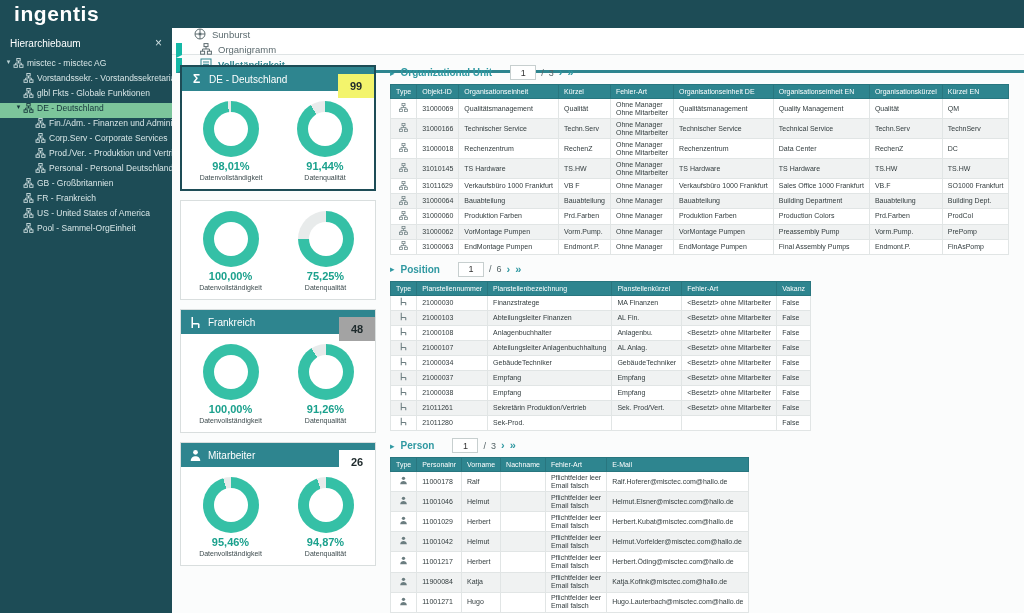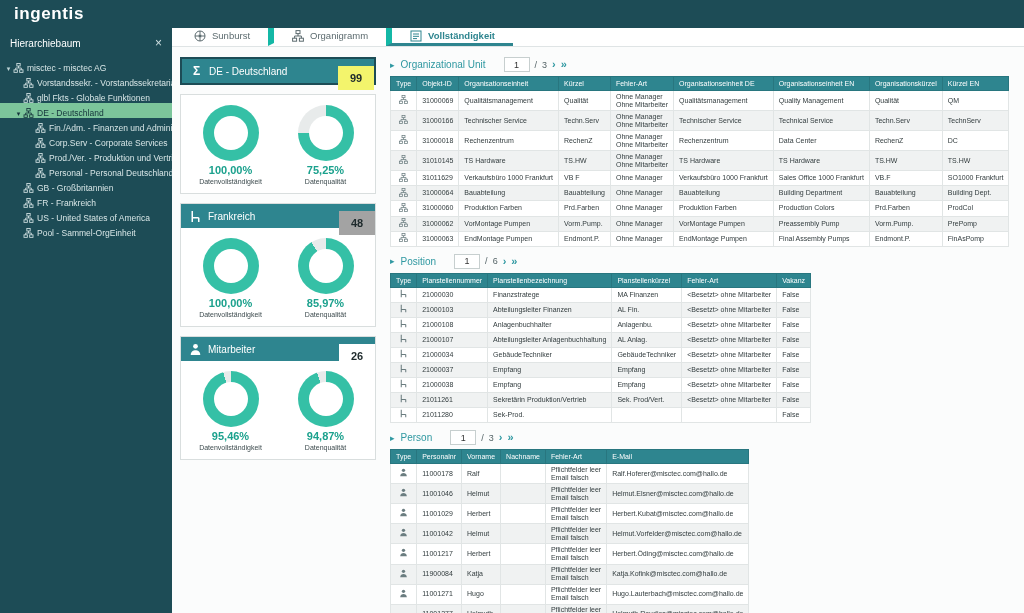--- a/index.html
+++ b/index.html
@@ -1,40 +1,40 @@
 <!DOCTYPE html>
 <html><head>
 <meta charset="utf-8">
 <style>
   * { box-sizing: border-box; margin: 0; padding: 0; }
   html,body { width:1024px; height:613px; overflow:hidden; font-family:"Liberation Sans", sans-serif; background:#fff; }
 
   
   .topbar { height:28px; background:#1d4c56; display:flex; align-items:center; padding:0 14px; }
-  .logo { color:#fff; font-size:17px; font-weight:700; letter-spacing:.6px; }
+  .logo { color:#fff; font-size:21px; font-weight:700; letter-spacing:.6px; }
 
   
   .app { display:flex; height:585px; }
   .sidebar { width:172px; background:#1d4c56; color:#e6eff0; flex-shrink:0; }
   .sidebar-head { display:flex; align-items:center; justify-content:space-between; padding:8px 10px 6px 10px; font-size:10px; color:#fff; }
   .close-x { cursor:pointer; font-size:12px; color:#cfe0e2; }
   .tree { padding-top:2px; }
-  .tree-item { display:flex; align-items:flex-end; height:15px; font-size:8.5px; color:#d8e6e7; cursor:pointer; white-space:nowrap; overflow:hidden; }
+  .tree-item { display:flex; align-items:flex-start; height:15px; font-size:8.5px; color:#d8e6e7; cursor:pointer; white-space:nowrap; overflow:hidden; }
   .tree-item .caret { width:9px; text-align:center; font-size:7px; color:#bcd3d5; flex-shrink:0; }
   .tree-item .icon { width:11px; height:10px; display:inline-flex; align-items:center; justify-content:center; margin-right:3px; flex-shrink:0; }
   .tree-item.lvl0 { padding-left:4px; }
   .tree-item.lvl1 { padding-left:14px; }
   .tree-item.lvl2 { padding-left:26px; }
   .tree-item.selected { background:#7cc59b; color:#14333b; }
   .tree-item.selected .caret { color:#14333b; }
 
   .main { flex:1; background:#fbfcfc; display:flex; flex-direction:column; overflow:hidden; }
 
   
-  .tabbar { height:19px; background:#fff; border-bottom:1px solid #dfe4e5; display:flex; padding-left:4px; flex-shrink:0; }
+  .tabbar { height:27px; background:#fff; border-bottom:1px solid #dfe4e5; display:flex; padding-left:4px; flex-shrink:0;flex-direction:column; }
   .tab { display:flex; align-items:center; gap:6px; padding:0 18px; font-size:9.5px; color:#5c6b6f; cursor:pointer; border-bottom:3px solid transparent; }
   .tab + .tab { border-left:6px solid #14b8a6; }
   .tab .icon { width:12px; height:12px; display:inline-flex; }
   .tab.active { color:#2e858f; border-bottom-color:#2e858f; font-weight:700; }
 
   
   .content { flex:1; display:flex; gap:14px; padding:10px 8px 0 8px; overflow:hidden; }
 
   
   .cards { width:196px; flex-shrink:0; display:flex; flex-direction:column; gap:9px; }
@@ -48,21 +48,21 @@
   .donut { width:56px; height:56px; border-radius:50%; position:relative;
            background:conic-gradient(#35c0a6 var(--p), #e8ebeb 0); }
   .donut::after { content:""; position:absolute; inset:11px; background:#fff; border-radius:50%; }
   .gauge-value { margin-top:3px; font-size:11px; font-weight:700; color:#1ba18d; }
   .gauge-label { margin-top:2px; font-size:7px; color:#3d4b4e; }
 
   
   .sections { flex:1; display:flex; flex-direction:column; gap:7px; overflow:hidden; }
   .section-head { display:flex; align-items:center; gap:6px; font-size:10px; }
   .sec-arrow { color:#2f98a1; font-size:9px; cursor:pointer; }
-  .sec-title { color:#2f98a1; }
+  .sec-title { color:#2f98a1;font-weight:bold; }
   .pager { display:flex; align-items:center; gap:5px; margin-left:12px; font-size:9px; color:#55646
 
 7; }
   .page-box { border:1px solid #c7cfcf; background:#fff; min-width:26px; height:15px; display:flex; align-items:center; justify-content:center; font-size:9px; color:#333; }
   .page-sep, .page-total { font-size:9px; color:#556467; }
   .pg-arrow { color:#2f98a1; font-weight:700; font-size:11px; cursor:pointer; line-height:1; }
 
   table { border-collapse:collapse; font-size:7px; color:#323c3e; margin-top:4px; }
   th { background:#2e858f; color:#fff; font-weight:400; padding:3px 5px; text-align:left; border:1px solid #28767f; white-space:nowrap; }
   td { border:1px solid #e1e5e5; padding:1.5px 5px; white-space:nowrap; background:#fff; line-height:1.15; }
@@ -268,20 +268,32 @@
       </div>
     <div class="content">
       <div class="cards" id="cards">
           <div class="card selected">
             <div class="card-head">
               <span class="icon">
                 <span style="font-size:12px;font-weight:700;line-height:1;">Σ</span>
               </span>
               <span>DE - Deutschland</span>
               <span class="card-badge" style="background:#f3f46c">99</span>
+            </div>
+            <div class="card-body">
+              <div class="gauge">
+                <div class="donut" style="--p:98.01%"></div>
+                <div class="gauge-value">98,01%</div>
+                <div class="gauge-label">Datenvollständigkeit</div>
+              </div>
+              <div class="gauge">
+                <div class="donut" style="--p:91.44%"></div>
+                <div class="gauge-value">91,44%</div>
+                <div class="gauge-label">Datenqualität</div>
+              </div>
             </div>
           </div>
           <div class="card">
             <div class="card-body">
               <div class="gauge">
                 <div class="donut" style="--p:100%"></div>
                 <div class="gauge-value">100,00%</div>
                 <div class="gauge-label">Datenvollständigkeit</div>
               </div>
               <div class="gauge">
@@ -302,21 +314,21 @@
               <span class="card-badge" style="background:#a3a3a3">48</span>
             </div>
             <div class="card-body">
               <div class="gauge">
                 <div class="donut" style="--p:100%"></div>
                 <div class="gauge-value">100,00%</div>
                 <div class="gauge-label">Datenvollständigkeit</div>
               </div>
               <div class="gauge">
                 <div class="donut" style="--p:91.26%"></div>
-                <div class="gauge-value">85,97%</div>
+                <div class="gauge-value">91,26%</div>
                 <div class="gauge-label">Datenqualität</div>
               </div>
             </div>
           </div>
           <div class="card">
             <div class="card-head">
               <span class="icon">
                 <svg viewBox="0 0 12 12" width="100%" height="100%">
                   <circle cx="6" cy="3.1" r="2.2" fill="currentColor"></circle>
                   <path d="M1.6 11 C1.6 8 4 6.8 6 6.8 C8 6.8 10.4 8 10.4 11 Z" fill="currentColor"></path>

